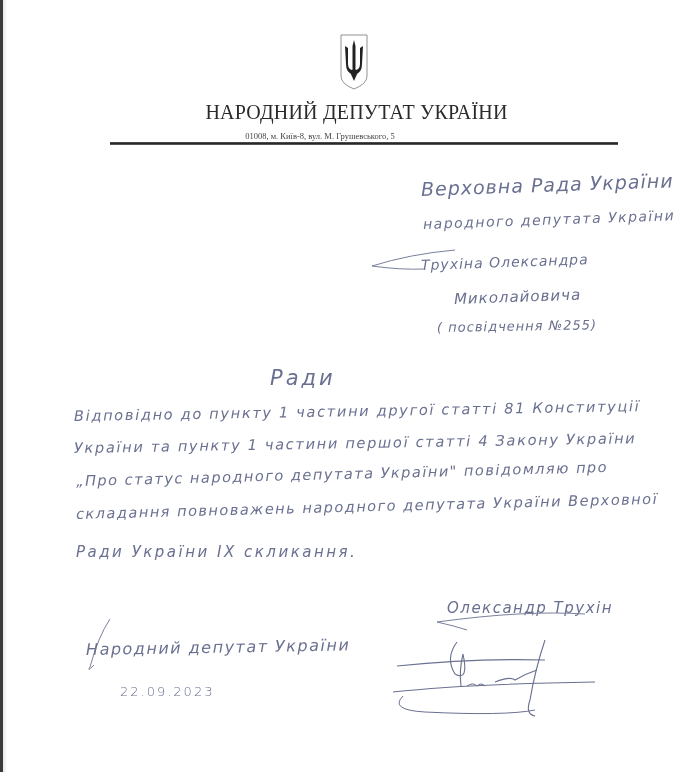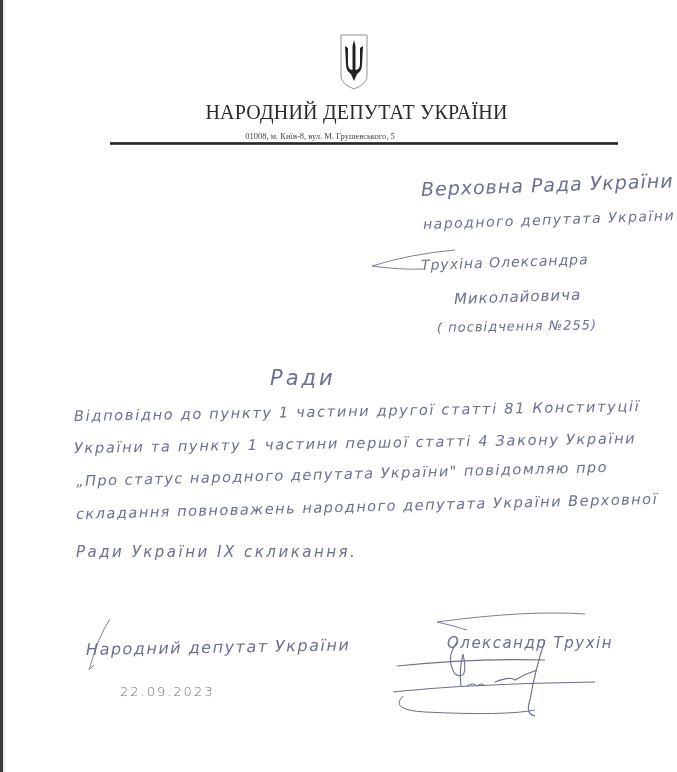--- a/index.html
+++ b/index.html
@@ -54,21 +54,21 @@
     .title { left: 270px; top: 366px; font-size: 21px; letter-spacing: 3px; }
 
     .body-1 { left: 74px; top: 408px; font-size: 14.5px; transform: rotate(-1deg); letter-spacing: 1.7px; }
     .body-2 { left: 74px; top: 440px; font-size: 14.5px; transform: rotate(-1deg); letter-spacing: 1.7px; }
     .body-3 { left: 76px; top: 473px; font-size: 14.5px; transform: rotate(-1.5deg); letter-spacing: 1.5px; }
     .body-4 { left: 76px; top: 506px; font-size: 14.5px; transform: rotate(-1.5deg); letter-spacing: 1.5px; }
     .body-5 { left: 76px; top: 503px; font-size: 15px; letter-spacing: 2.5px; margin-top: 40px; }
 
     .sig-left { left: 86px; top: 640px; font-size: 16px; letter-spacing: 1.5px; transform: rotate(-1deg); }
     .date { left: 120px; top: 684px; font-size: 13px; letter-spacing: 2px; font-style: normal; }
-    .sig-name { left: 447px; top: 634px; font-size: 15px; letter-spacing: 1.5px; font-style: italic; }
+    .sig-name { left: 447px; top: 599px; font-size: 15px; letter-spacing: 1.5px; font-style: italic; }
 
     .arrow-svg { position: absolute; left: 360px; top: 246px; width: 100px; height: 30px; }
     .signature-svg { position: absolute; left: 385px; top: 610px; width: 260px; height: 110px; }
     .scribble-svg { position: absolute; left: 80px; top: 615px; width: 60px; height: 60px; }
   </style>
 </head>
 <body>
 
 <div class="left-edge"></div>
 <div class="left-edge-shadow"></div>

